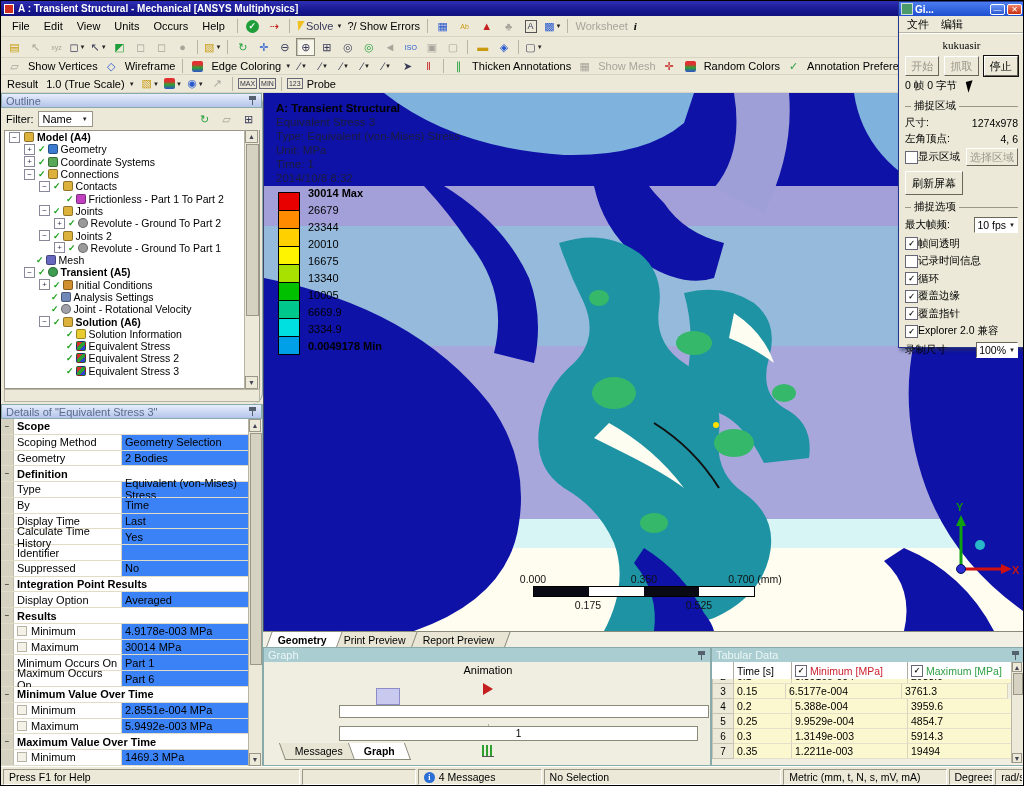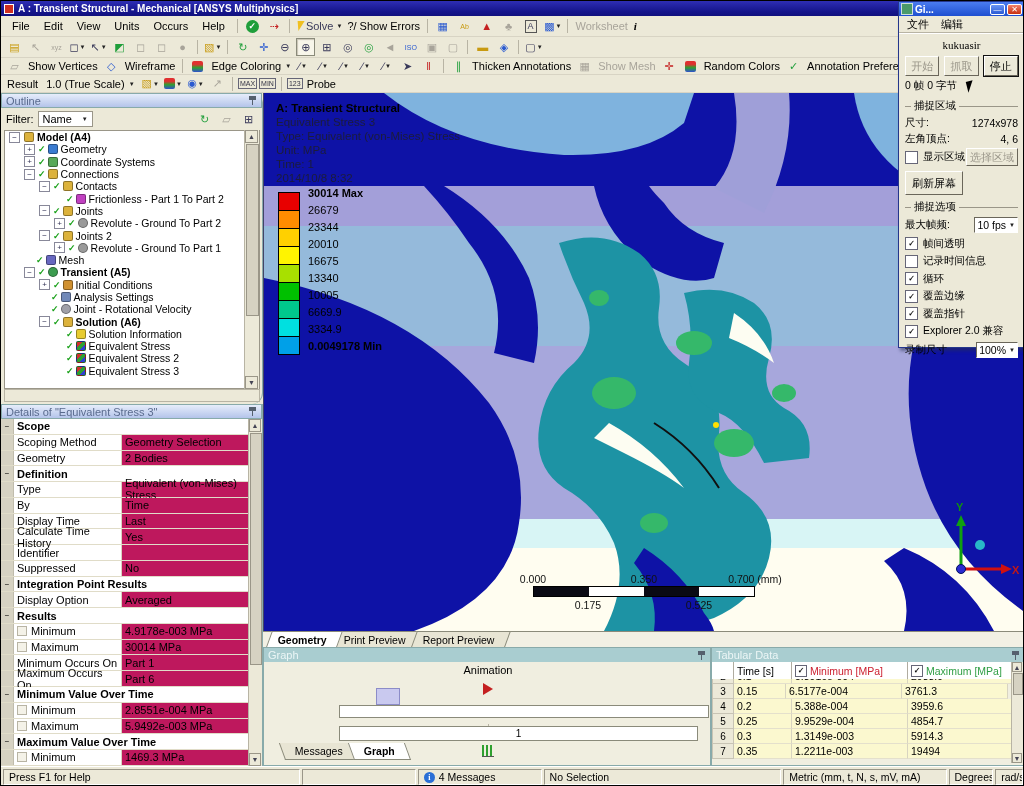--- a/index.html
+++ b/index.html
@@ -75,21 +75,21 @@
   .vscroll{position:absolute;right:0;top:0;width:14px;background:#ece9d8;border-left:1px solid #b8b4a4;}
   .vthumb{position:absolute;left:1px;width:11px;background:#d6d2c2;border:1px solid #9a9688;}
   .sarrow{position:absolute;left:0;width:13px;height:13px;background:#ece9d8;border:1px solid #9a9688;font-size:7px;
           display:flex;align-items:center;justify-content:center;color:#445;box-sizing:border-box;}
   #tree-hscroll{position:absolute;left:3px;bottom:2px;width:256px;height:13px;background:#ece9d8;border:1px solid #b8b4a4;box-sizing:border-box;}
   #details-panel{left:0;top:403px;width:262px;height:362px;background:#ece9d8;border-right:1px solid #8aa;box-sizing:border-box;}
   #details-grid{position:absolute;left:0;top:15px;width:249px;height:347px;background:#fff;overflow:hidden;}
   .drow{display:flex;height:15.77px;border-bottom:1px solid #e0dcc8;box-sizing:border-box;align-items:stretch;}
   .dgut{width:12px;background:#d6d2c2;border-right:1px solid #c0bcac;display:flex;align-items:center;justify-content:center;flex:none;}
   .dlabel{width:108px;padding:1px 3px;border-right:1px solid #d8d4c0;display:flex;align-items:center;flex:none;box-sizing:border-box;}
-  .dvalue{flex:1;padding:1px 3px;background:#be185d;display:flex;align-items:center;box-sizing:border-box;}
+  .dvalue{flex:1;padding:1px 3px;background:#3b82f6;display:flex;align-items:center;box-sizing:border-box;}
   .drow.hdr .dhead{flex:1;font-weight:bold;display:flex;align-items:center;padding:1px 3px;background:#fff;}
   .minibox{width:8px;height:8px;border:1px solid #b8b4a4;background:#f4f2e8;margin-right:4px;flex:none;}
   
   #viewport{left:262px;top:92px;width:762px;height:538px;background:#fffdf0;overflow:hidden;border-left:1px solid #446;}
   #vp-annot{left:12px;top:8px;line-height:14px;color:#1c1c3a;font-size:11.5px;}
   #vp-annot .l0{font-weight:bold;color:#000;}
   #legend{left:14px;top:100px;}
   .lcell{width:20px;height:17px;border:1px solid #000;margin-top:-1px;}
   .llabel{position:absolute;left:30px;white-space:nowrap;font-size:11px;color:#000;}
   .llabel.b{font-weight:bold;}
@@ -171,21 +171,21 @@
   #cap-counter{margin:2px 0 6px;position:relative;}
   .cursor{position:absolute;width:0;height:0;border-left:7px solid #000;border-bottom:11px solid transparent;
           transform:rotate(-14deg);}
   .group-title{display:flex;align-items:center;gap:3px;margin:4px 0 3px;white-space:nowrap;}
   .group-title::before{content:"";width:6px;border-top:1px solid #9a9688;}
   .group-title::after{content:"";flex:1;border-top:1px solid #9a9688;}
   .caprow{display:flex;justify-content:space-between;align-items:center;margin:2px 0;}
   .capdrop{display:inline-flex;align-items:center;border:1px solid;border-color:#6a665a #fff #fff #6a665a;background:#fff;
            padding:0 2px;gap:3px;height:14px;}
   .capdrop .dd{font-size:6px;}
-  .optrow{display:flex;align-items:center;gap:5px;margin:3.5px 0;}
+  .optrow{display:flex;align-items:center;margin:3.5px 0;}
   .optrow .cb{width:11px;height:11px;}
   
   #vp-svg{position:absolute;left:0;top:0;}
   #triad-label-x{font:bold 11px "Liberation Sans";fill:#c01818;}
   #triad-label-y{font:bold 11px "Liberation Sans";fill:#109010;}
 </style>
 </head>
 <body>
 
 <div id="app">

